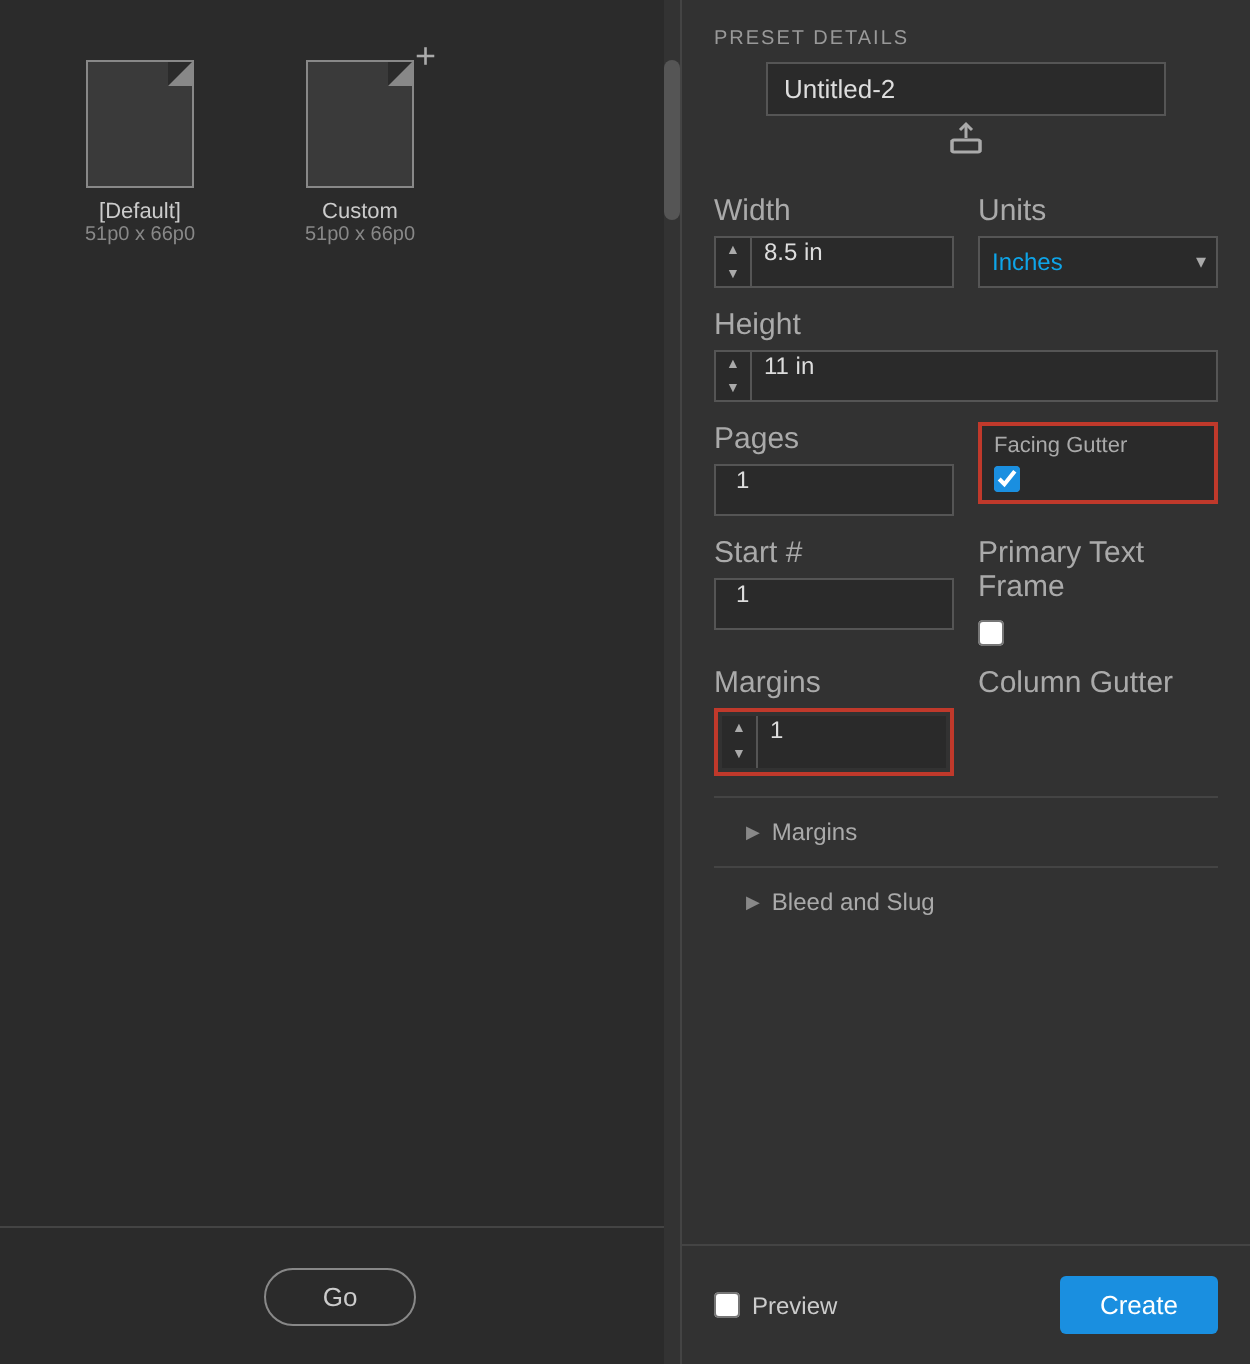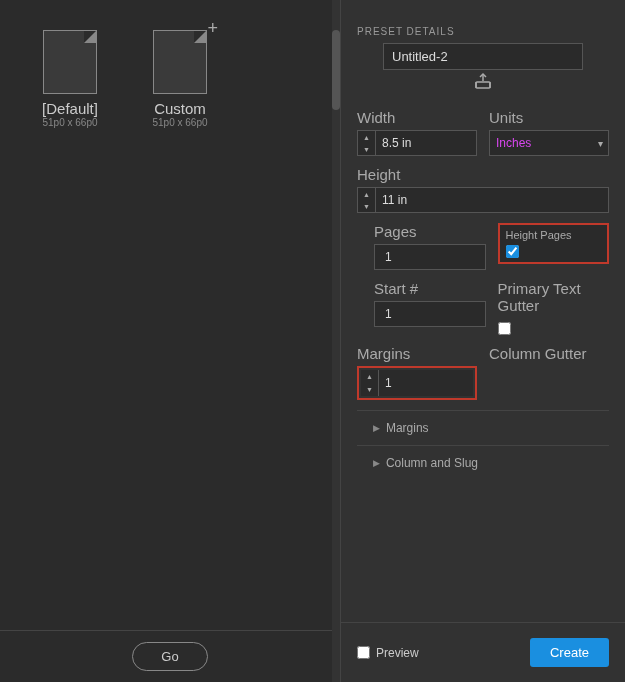--- a/index.html
+++ b/index.html
@@ -67,21 +67,21 @@
     .preset-icon.custom-icon .plus {
       position: absolute;
       top: -12px;
       right: -12px;
       font-size: 18px;
       color: #aaa;
       line-height: 1;
     }
 
     .preset-label {
-      font-size: 15px;
+      font-size: 11px;
       color: #ccc;
       text-align: center;
     }
     .preset-sublabel {
       font-size: 10px;
       color: #888;
       text-align: center;
     }
 
     .scrollbar-right {
@@ -95,21 +95,21 @@
     .scrollbar-thumb {
       width: 8px;
       height: 80px;
       background: #555;
       border-radius: 4px;
       margin-top: 30px;
     }
 
     .bottom-bar-left {
       width: 100%;
-      height: 52px;
+      height: 69px;
       border-top: 1px solid #444;
       display: flex;
       align-items: center;
       justify-content: center;
     }
 
     .go-button {
       background: transparent;
       border: 1.5px solid #888;
       color: #ccc;
@@ -128,21 +128,20 @@
       display: flex;
       flex-direction: column;
     }
 
     .preset-details-label {
       font-size: 10px;
       color: #999;
       letter-spacing: 1px;
       padding: 14px 8px 6px 16px;
       text-transform: uppercase;
-      margin-top: 12px;
     }
 
     .preset-name-row {
       display: flex;
       align-items: center;
       padding: 0 16px 12px 16px;
       justify-content: space-between;
       flex-direction: column;
     }
 
@@ -184,21 +183,21 @@
     }
 
     .form-label {
       font-size: 15px;
       color: #aaa;
       margin-bottom: 4px;
     }
 
     .field-with-spinner {
       display: flex;
-      align-items: center;
+      align-items: flex-start;
       background: #2a2a2a;
       border: 1px solid #555;
       height: 26px;
       width: 100%;
     }
 
     .spinner-btns {
       display: flex;
       flex-direction: column;
       border-right: 1px solid #555;
@@ -227,21 +226,21 @@
       color: #ddd;
       font-size: 12px;
       padding: 0 6px;
       outline: none;
       width: 100%;
     }
 
     .select-field {
       background: #2a2a2a;
       border: 1px solid #555;
-      color: #d946ef;
+      color: #0ea5e9;
       font-size: 12px;
       padding: 0 6px;
       height: 26px;
       width: 100%;
       cursor: pointer;
       outline: none;
       appearance: none;
       -webkit-appearance: none;
     }
 
@@ -307,21 +306,20 @@
     input[type="checkbox"] {
       width: 13px;
       height: 13px;
       accent-color: #1a8fe0;
       cursor: pointer;
     }
 
     
     .pages-field {
       flex: 1;
-      margin-left: 17px;
     }
 
     
     .columns-highlight {
       border: 2px solid #c0392b;
       padding: 2px;
     }
 
     
     .accordion-section {
@@ -470,37 +468,37 @@
 
     <div class="form-row">
       <div class="form-group pages-field">
         <span class="form-label">Pages</span>
         <div class="field-with-spinner">
           <input class="field-value" type="text" value="1" style="padding-left: 10px;">
         </div>
       </div>
       <div class="form-group">
         <div class="facing-pages-box">
-          <span class="checkbox-label">Height Pages</span>
+          <span class="checkbox-label">Facing Gutter</span>
           <div class="checkbox-row">
             <input type="checkbox" checked="" style="">
           </div>
         </div>
       </div>
     </div>
 
     <div class="form-row">
       <div class="form-group pages-field">
         <span class="form-label">Start #</span>
         <div class="field-with-spinner">
           <input class="field-value" type="text" value="1" style="padding-left: 10px;">
         </div>
       </div>
       <div class="form-group">
-        <span class="form-label">Primary Text Gutter</span>
+        <span class="form-label">Primary Text Frame</span>
         <div class="checkbox-row" style="padding-top:4px;">
           <input type="checkbox" style="">
         </div>
       </div>
     </div>
 
     <div class="form-row">
       <div class="form-group">
         <span class="form-label">Margins</span>
         <div class="columns-highlight">
@@ -521,21 +519,21 @@
     <div class="accordion-section">
       <div class="accordion-header">
         <span class="chevron">▶</span>
         <span>Margins</span>
       </div>
     </div>
 
     <div class="accordion-section">
       <div class="accordion-header">
         <span class="chevron">▶</span>
-        <span>Column and Slug</span>
+        <span>Bleed and Slug</span>
       </div>
     </div>
 
   </div>
 
   <div class="bottom-bar-right">
     <div class="preview-row">
       <input type="checkbox" style="">
       <span>Preview</span>
     </div>

